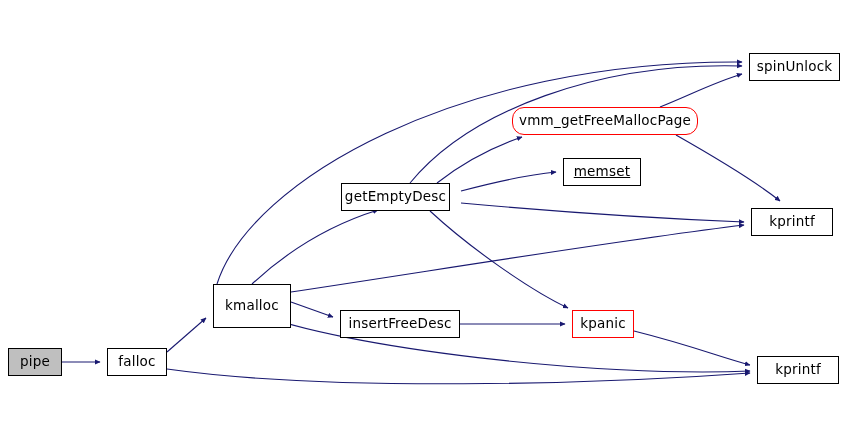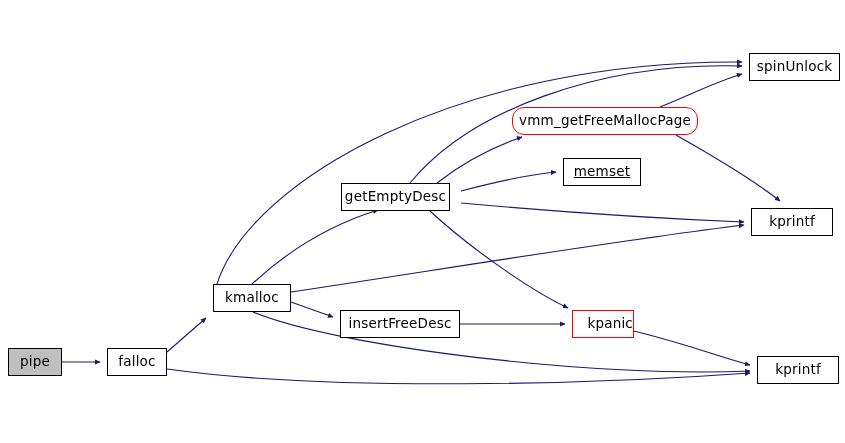--- a/index.html
+++ b/index.html
@@ -43,36 +43,36 @@
         <path d="M634,331 C690,345 720,357 750,365" marker-end="url(#arrow)" stroke="#191970"></path>
       </g>
   </svg>
   <div id="node-layer">
       <div class="node root" style="left: 8px; top: 348px; width: 54px; height: 28px;">
         <span>pipe</span>
       </div>
       <div class="node" style="left: 107px; top: 348px; width: 60px; height: 28px;">
         <span>falloc</span>
       </div>
-      <div class="node" style="left: 213px; top: 284px; width: 78px; height: 28px;">
+      <div class="node" style="left: 213px; top: 284px; width: 78px; height: 44px;">
         <span>kmalloc</span>
       </div>
       <div class="node" style="left: 341px; top: 183px; width: 109px; height: 28px;">
         <span>getEmptyDesc</span>
       </div>
       <div class="node" style="left: 340px; top: 310px; width: 120px; height: 28px;">
         <span>insertFreeDesc</span>
       </div>
       <div class="node warn" style="left: 512px; top: 107px; width: 186px; height: 28px; border-radius: 12px;">
         <span>vmm_getFreeMallocPage</span>
       </div>
       <div class="node" style="left: 563px; top: 158px; width: 78px; height: 28px; text-decoration: underline;">
         <span>memset</span>
       </div>
-      <div class="node warn" style="left: 572px; top: 310px; width: 62px; height: 28px; justify-content: flex-end;">
+      <div class="node warn" style="left: 572px; top: 310px; width: 62px; height: 28px;">
         <span>kpanic</span>
       </div>
       <div class="node" style="left: 749px; top: 53px; width: 91px; height: 28px;">
         <span>spinUnlock</span>
       </div>
       <div class="node" style="left: 751px; top: 208px; width: 82px; height: 28px;">
         <span>kprintf</span>
       </div>
       <div class="node" style="left: 757px; top: 356px; width: 82px; height: 28px;">
         <span>kprintf</span>

